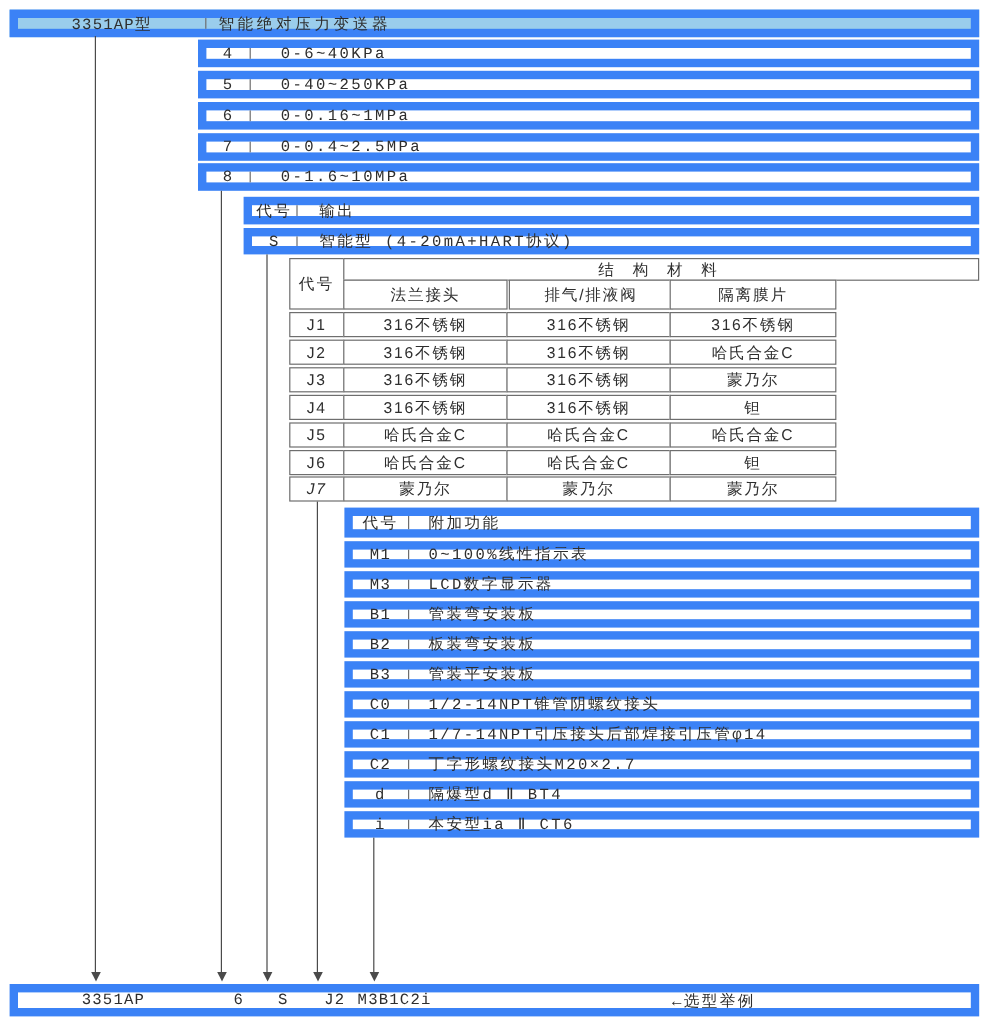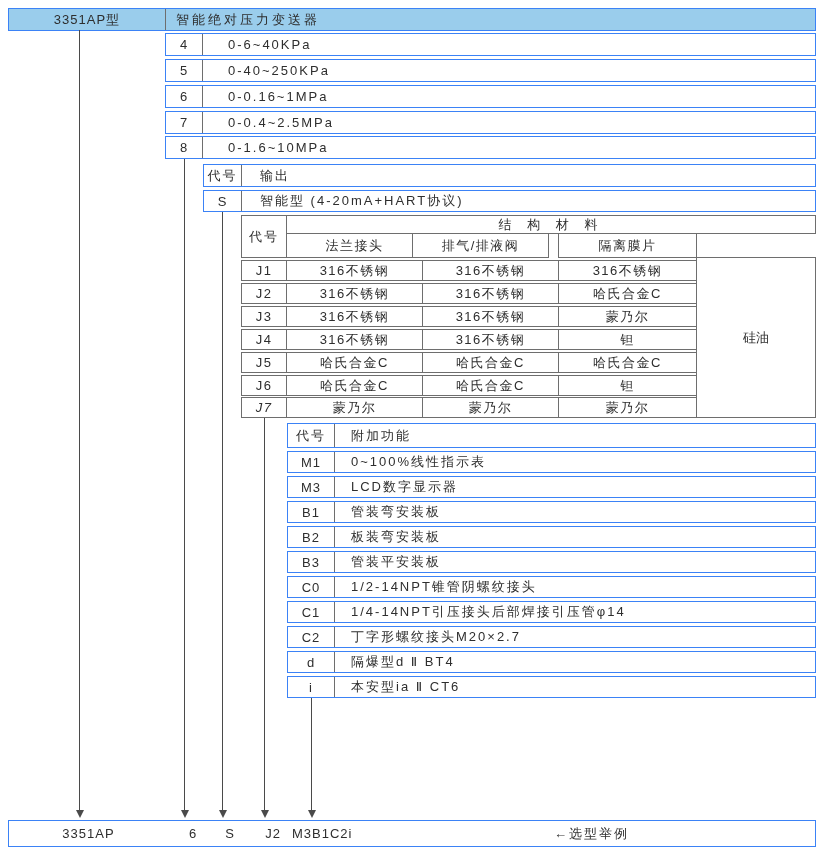--- a/index.html
+++ b/index.html
@@ -1,21 +1,21 @@
 <!DOCTYPE html>
 <html><head>
 <meta charset="utf-8">
 <style>
   html,body{margin:0;padding:0;background:#fff;}
   #canvas{
     position:relative;width:823px;height:851px;background:#ffffff;
     font-family:"Liberation Sans","DejaVu Sans",sans-serif;
     color:#2e2e2e;font-size:13px;overflow:hidden;
   }
-  .box{position:absolute;box-sizing:border-box;border:1px solid #3b82f6;background:#fff;display:flex;align-items:flex-end;}
+  .box{position:absolute;box-sizing:border-box;border:7px solid #3b82f6;background:#fff;display:flex;align-items:flex-end;font-family:Liberation Mono, monospace;}
   .cellsplit{display:flex;width:100%;height:100%;align-items:stretch;}
   .code-cell{display:flex;align-items:center;justify-content:center;border-right:1px solid #6e6e6e;box-sizing:border-box;letter-spacing:1px;}
   .label-cell{display:flex;align-items:center;padding-left:25px;letter-spacing:2px;}
   .hdr{background:#9ACDEC;}
   .abs{position:absolute;box-sizing:border-box;}
   .cell{position:absolute;box-sizing:border-box;border:1px solid #6e6e6e;display:flex;align-items:center;justify-content:center;letter-spacing:1.5px;background:#fff;}
   .vline{position:absolute;width:1px;background:#4a4a4a;}
   .arrowhead{position:absolute;width:0;height:0;border-left:4px solid transparent;border-right:4px solid transparent;border-top:8px solid #4a4a4a;}
   .fillcell{flex-direction:column;line-height:36px;letter-spacing:0;}
   .exampletext{position:absolute;top:0;height:100%;display:flex;align-items:center;letter-spacing:1px;}
@@ -73,21 +73,21 @@
     <div class="cellsplit">
       <div class="code-cell" style="width:38px;">S</div>
       <div class="label-cell" style="padding-left:18px;">智能型 (4-20mA+HART协议)</div>
     </div>
   </div>
 
   <div class="abs" style="left:241px;top:215px;width:575px;height:203px;">
     <div class="cell" style="left:0;top:0;width:46px;height:43px;letter-spacing:2px;">代号</div>
     <div class="cell" style="left:45px;top:0;width:530px;height:19px;letter-spacing:6px;">结 构 材 料</div>
     <div class="cell" style="left:45px;top:18px;width:137px;height:25px;">法兰接头</div>
-    <div class="cell" style="left:171px;top:18px;width:137px;height:25px;">排气/排液阀</div>
+    <div class="cell" style="left:183px;top:18px;width:137px;height:25px;">排气/排液阀</div>
     <div class="cell" style="left:317px;top:18px;width:139px;height:25px;">隔离膜片</div>
 
     <div class="cell" style="left:0;top:45px;width:46px;height:21px;">J1</div>
     <div class="cell" style="left:45px;top:45px;width:137px;height:21px;">316不锈钢</div>
     <div class="cell" style="left:181px;top:45px;width:137px;height:21px;">316不锈钢</div>
     <div class="cell" style="left:317px;top:45px;width:139px;height:21px;">316不锈钢</div>
 
     <div class="cell" style="left:0;top:68px;width:46px;height:21px;">J2</div>
     <div class="cell" style="left:45px;top:68px;width:137px;height:21px;">316不锈钢</div>
     <div class="cell" style="left:181px;top:68px;width:137px;height:21px;">316不锈钢</div>
@@ -111,21 +111,20 @@
     <div class="cell" style="left:0;top:160px;width:46px;height:21px;">J6</div>
     <div class="cell" style="left:45px;top:160px;width:137px;height:21px;">哈氏合金C</div>
     <div class="cell" style="left:181px;top:160px;width:137px;height:21px;">哈氏合金C</div>
     <div class="cell" style="left:317px;top:160px;width:139px;height:21px;">钽</div>
 
     <div class="cell" style="left:0;top:182px;width:46px;height:21px;font-style:italic;">J7</div>
     <div class="cell" style="left:45px;top:182px;width:137px;height:21px;">蒙乃尔</div>
     <div class="cell" style="left:181px;top:182px;width:137px;height:21px;">蒙乃尔</div>
     <div class="cell" style="left:317px;top:182px;width:139px;height:21px;">蒙乃尔</div>
 
-    <div class="cell fillcell" style="left:455px;top:42px;width:120px;height:161px;">硅油</div>
   </div>
 
   <div class="box" style="left:287px;top:423px;width:529px;height:25px;">
     <div class="cellsplit">
       <div class="code-cell" style="width:47px;letter-spacing:2px;">代号</div>
       <div class="label-cell" style="padding-left:16px;">附加功能</div>
     </div>
   </div>
 
   <div class="box" style="left:287px;top:451px;width:529px;height:22px;">
@@ -160,21 +159,21 @@
   </div>
   <div class="box" style="left:287px;top:576px;width:529px;height:22px;">
     <div class="cellsplit">
       <div class="code-cell" style="width:47px;">C0</div>
       <div class="label-cell" style="padding-left:16px;">1/2-14NPT锥管阴螺纹接头</div>
     </div>
   </div>
   <div class="box" style="left:287px;top:601px;width:529px;height:22px;">
     <div class="cellsplit">
       <div class="code-cell" style="width:47px;">C1</div>
-      <div class="label-cell" style="padding-left:16px;">1/4-14NPT引压接头后部焊接引压管φ14</div>
+      <div class="label-cell" style="padding-left:16px;">1/7-14NPT引压接头后部焊接引压管φ14</div>
     </div>
   </div>
   <div class="box" style="left:287px;top:626px;width:529px;height:22px;">
     <div class="cellsplit">
       <div class="code-cell" style="width:47px;">C2</div>
       <div class="label-cell" style="padding-left:16px;">丁字形螺纹接头M20×2.7</div>
     </div>
   </div>
   <div class="box" style="left:287px;top:651px;width:529px;height:22px;">
     <div class="cellsplit">

